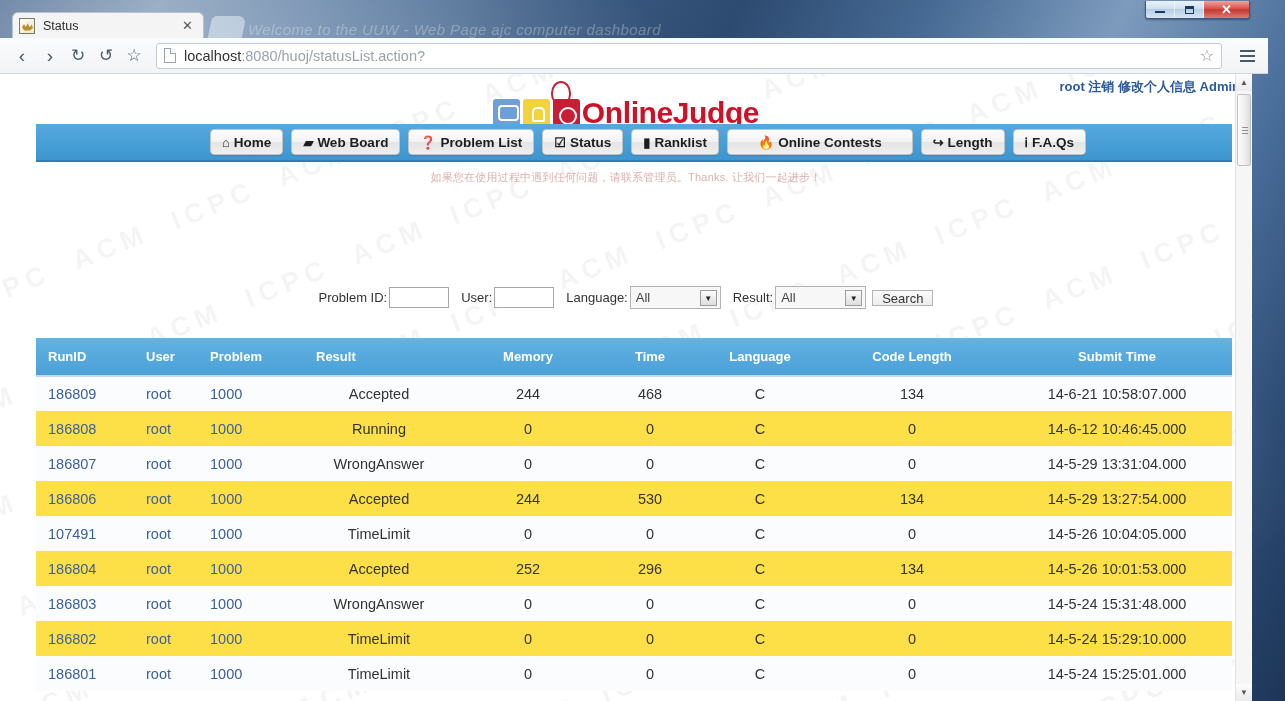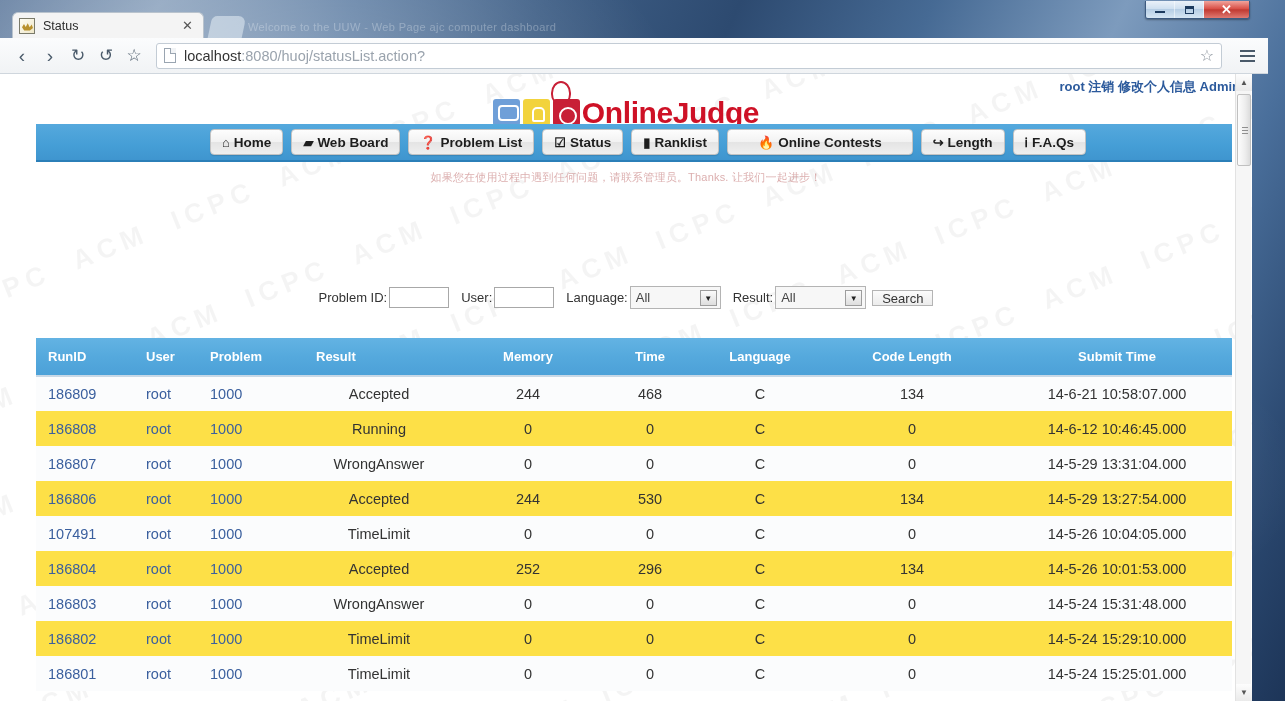--- a/index.html
+++ b/index.html
@@ -104,23 +104,24 @@
   }
   .newtab {
     position: absolute; left: 210px; top: 6px;
     width: 34px; height: 22px;
     background: rgba(230,238,246,.55);
     border-radius: 5px 8px 0 0;
     transform: skewX(-12deg);
   }
   .ghost-text {
     position: absolute; left: 248px; top: 11px;
-    font-size: 11px; color: rgba(245,248,252,.30);
+    font-size: 15px; color: rgba(245,248,252,.30);
     white-space: nowrap;
     letter-spacing: .4px;
+    font-style: italic;
   }
 
   
   .toolbar {
     position: absolute; left: 0; top: 38px;
     width: 1268px; height: 36px;
     background: linear-gradient(to bottom,#fbfcfd 0%, #f1f3f5 100%);
     border-bottom: 1px solid #cfd6dd;
     display: flex; align-items: center;
     padding: 0 8px;

